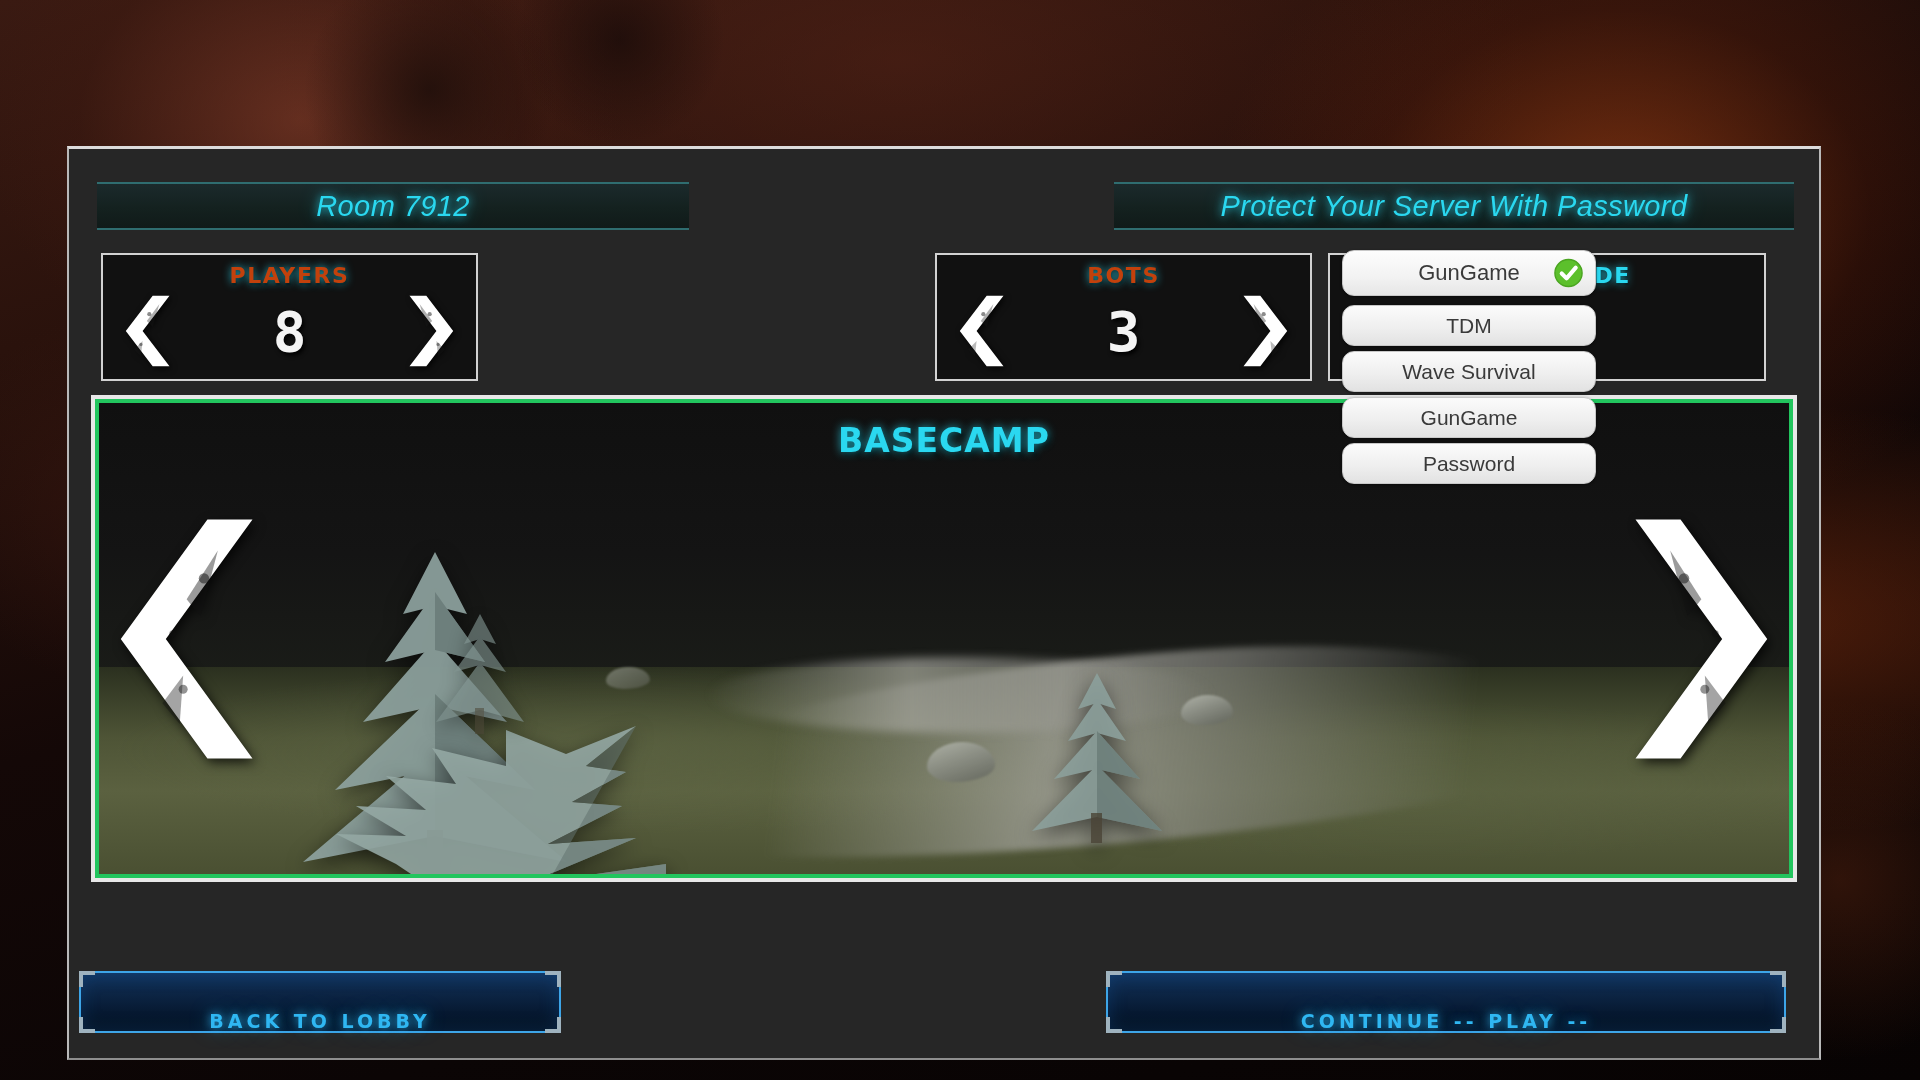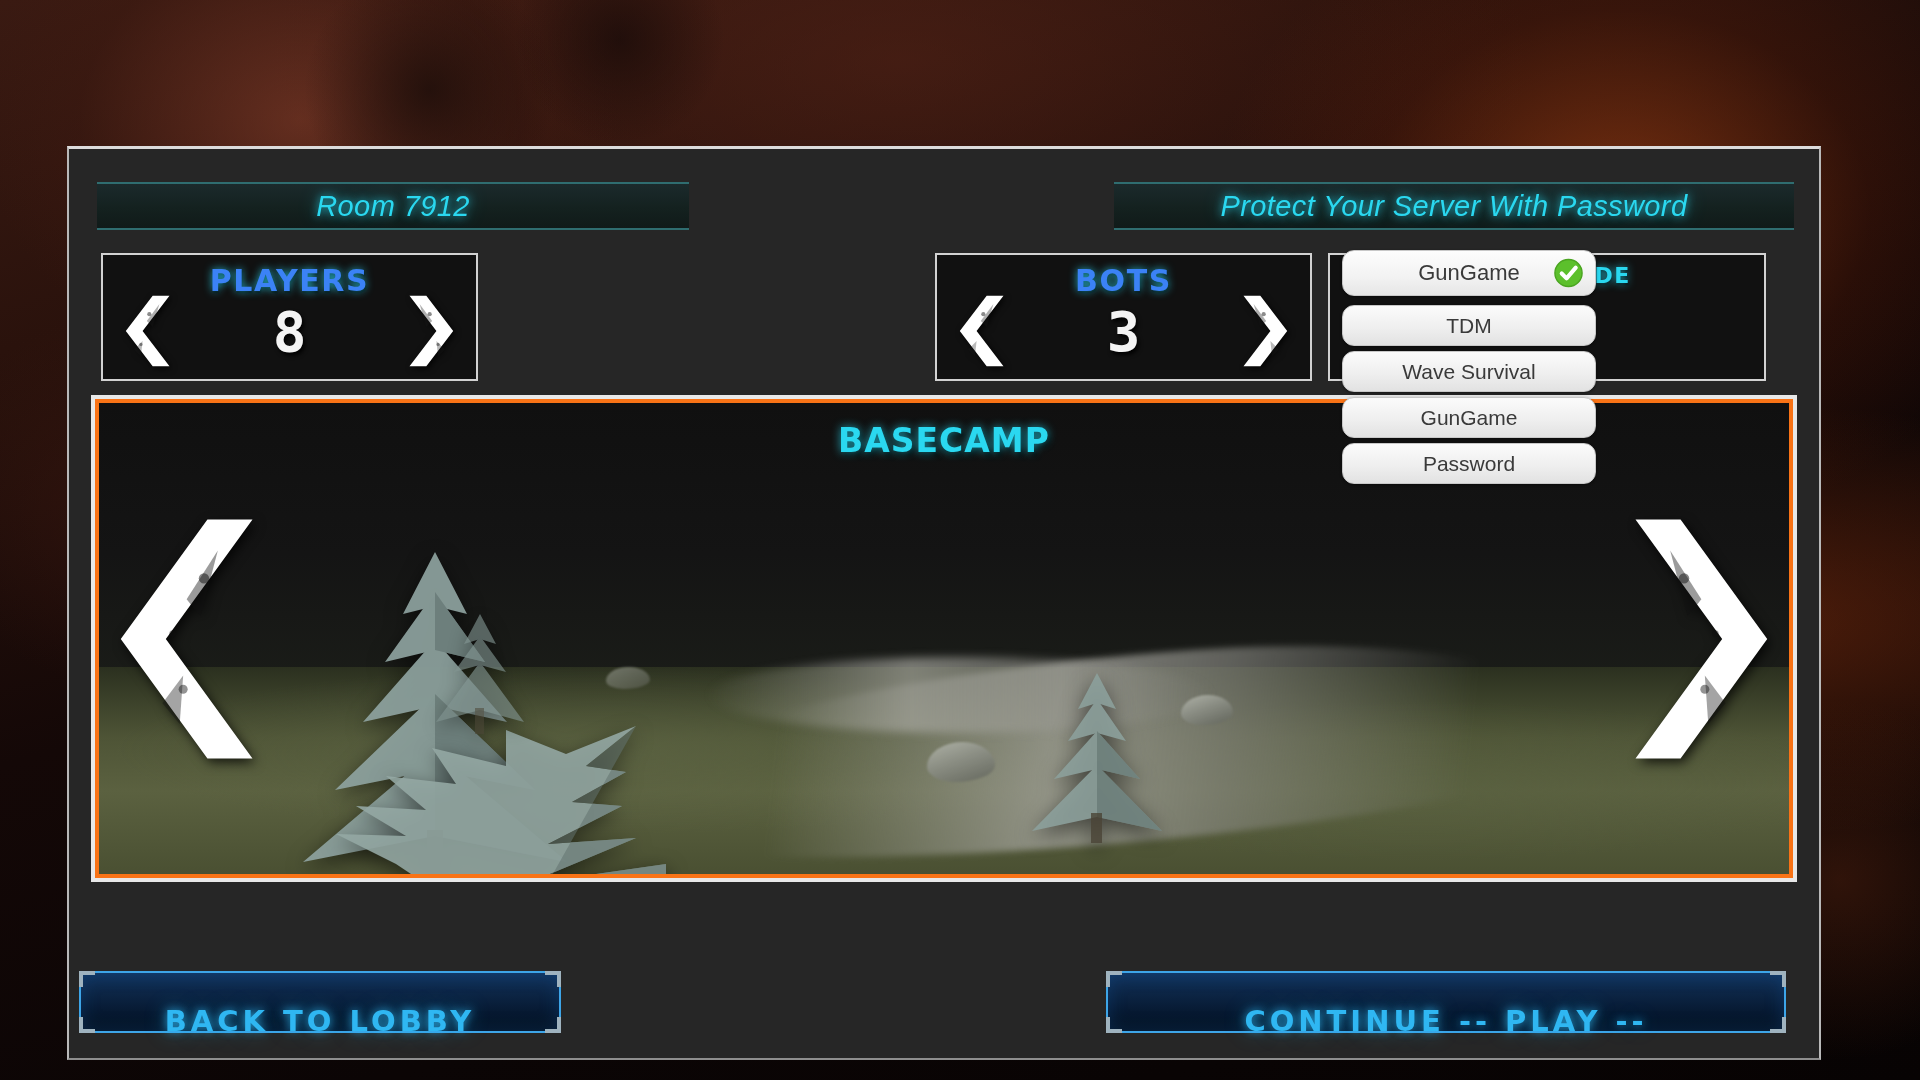--- a/index.html
+++ b/index.html
@@ -63,22 +63,22 @@
     position:absolute; top:104px; height:128px;
     background:#111111;
     border:2px solid #d2d2d2;
   }
   #players-stepper{ left:32px; width:377px; }
   #bots-stepper{   left:866px; width:377px;padding-left:40px; }
 
   .stepper-label{
     position:absolute; top:8px; left:0; right:0;
     text-align:center;
-    font-size:30px; font-weight:700; letter-spacing:1.6px;
-    color:#3b82f6;
+    font-size:22px; font-weight:700; letter-spacing:1.6px;
+    color:#c2410c;
     text-shadow:0 0 8px rgba(42,216,240,0.8), 1px 2px 2px rgba(0,0,0,0.9);
     font-family:"DejaVu Sans", sans-serif;
   }
   .stepper-value{
     position:absolute; top:38px; left:0; right:0;
     text-align:center;
     font-size:56px; font-weight:700; color:#f4f4f4;
     font-family:"DejaVu Sans Mono", monospace;
     text-shadow:2px 3px 4px rgba(0,0,0,0.95);
     line-height:78px;
@@ -127,21 +127,21 @@
   }
   .dd-check{
     position:absolute; right:11px; top:50%; transform:translateY(-50%);
     width:31px; height:31px;
   }
 
   
   #map-preview{
     position:absolute; left:22px; top:246px; width:1706px; height:487px;
     border:4px solid #e8e8e8;
-    background:#f97316;
+    background:#22c55e;
     overflow:hidden;
   }
   #map-inner{
     position:absolute; inset:4px;
     background:#111;
     overflow:hidden;
   }
   
   #map-sky{
     position:absolute; left:0; right:0; top:0; height:58%;
@@ -204,21 +204,21 @@
   
   .btn{
     position:absolute; top:822px; height:62px;
     background:linear-gradient(180deg,#11335c 0%,#0d2748 30%,#071a33 65%,#04101f 100%);
     border:2px solid #3da5e8;
     display:flex; align-items:center; justify-content:center;
     cursor:pointer;
     box-shadow:inset 0 0 18px rgba(20,90,160,0.35);
   }
   .btn-text{
-    font-size:29px; font-weight:700; letter-spacing:4px;
+    font-size:19px; font-weight:700; letter-spacing:4px;
     color:#2fb7f2;
     font-family:"DejaVu Sans", sans-serif;
     text-shadow:0 0 10px rgba(47,183,242,0.85), 0 0 22px rgba(47,183,242,0.45);
     white-space:nowrap;
     margin-top:37px;
   }
   #btn-back{ left:10px; width:482px; }
   #btn-play{ left:1037px; width:680px; }
   .corner{
     position:absolute; width:16px; height:16px; pointer-events:none;

